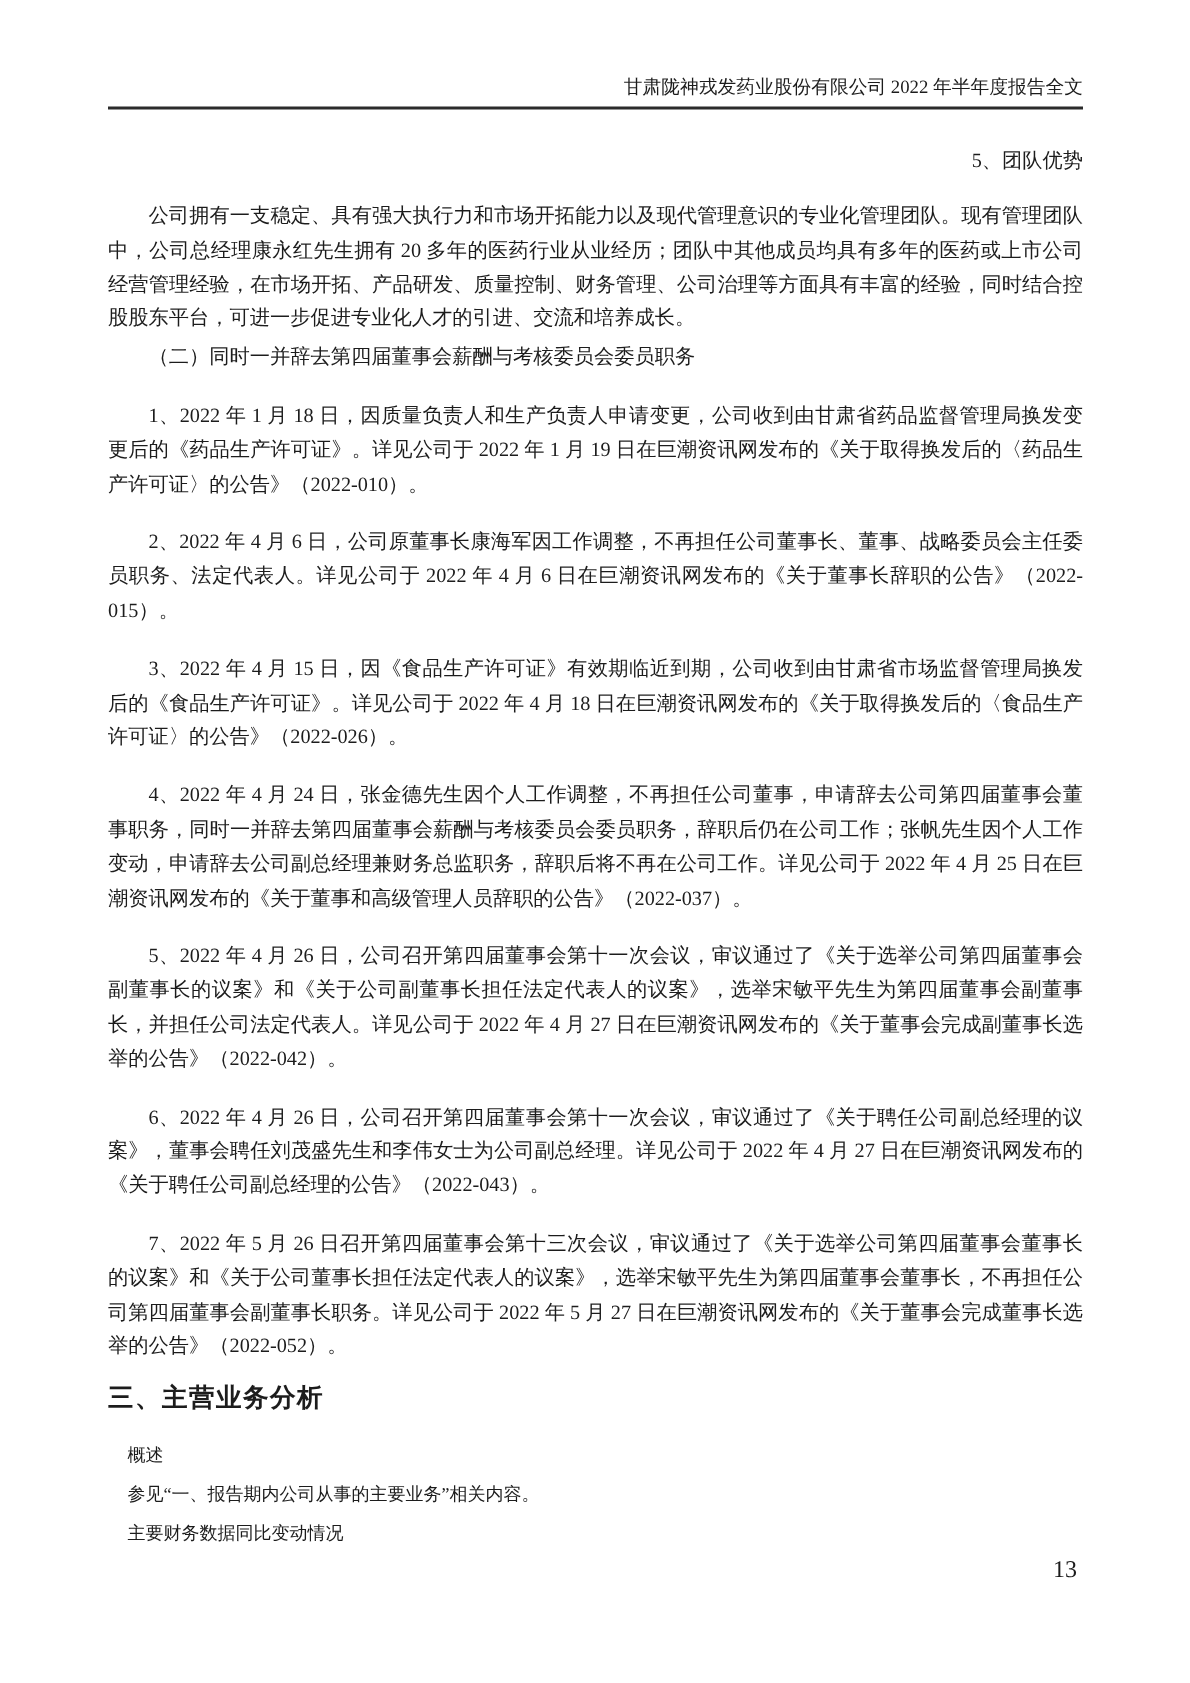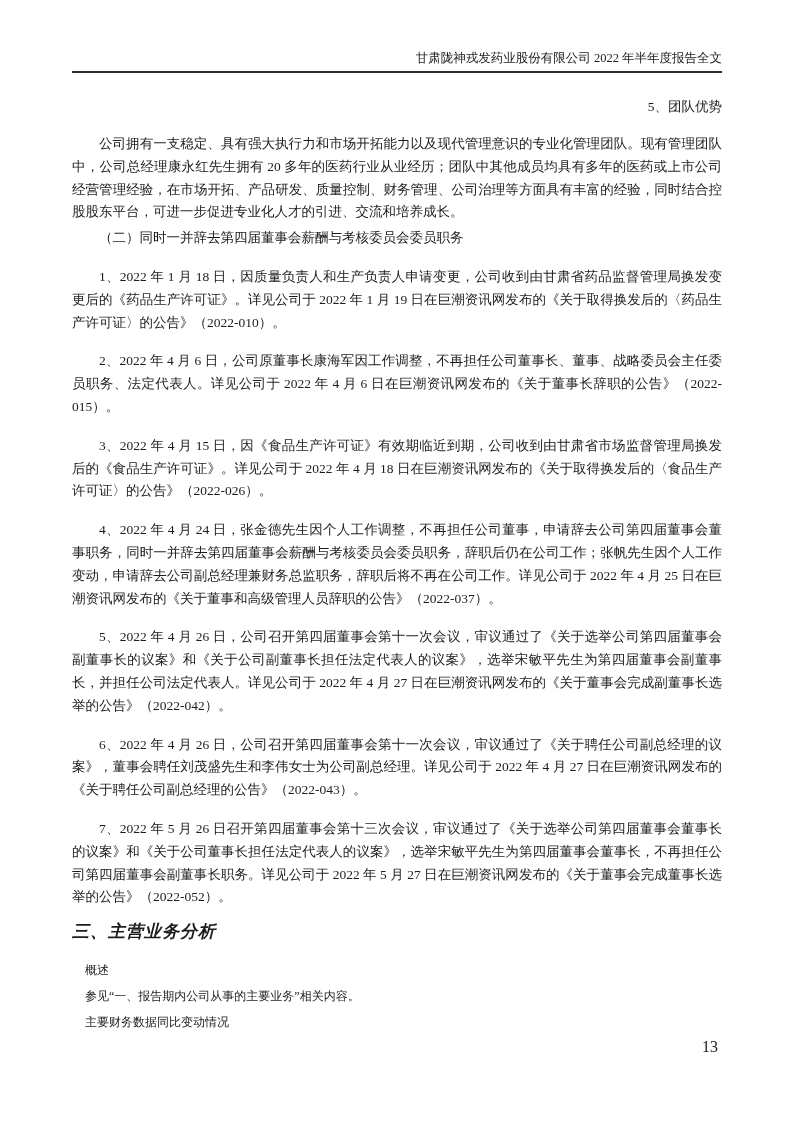--- a/index.html
+++ b/index.html
@@ -55,21 +55,20 @@
     font-size: 13.5px;
     line-height: 22.8px;
     margin: 0 0 6px 0;
   }
   .h-main {
     font-size: 17px;
     font-weight: bold;
     margin: 10px 0 2px 0;
     line-height: 26px;
     letter-spacing: 1px;
-    font-style: italic;
   }
   .small-block { margin-top: 12px; margin-left: 13px; }
   .small-line {
     font-size: 12px;
     line-height: 26px;
   }
   .page-number {
     position: absolute;
     top: 1038px;
     right: 75px;

